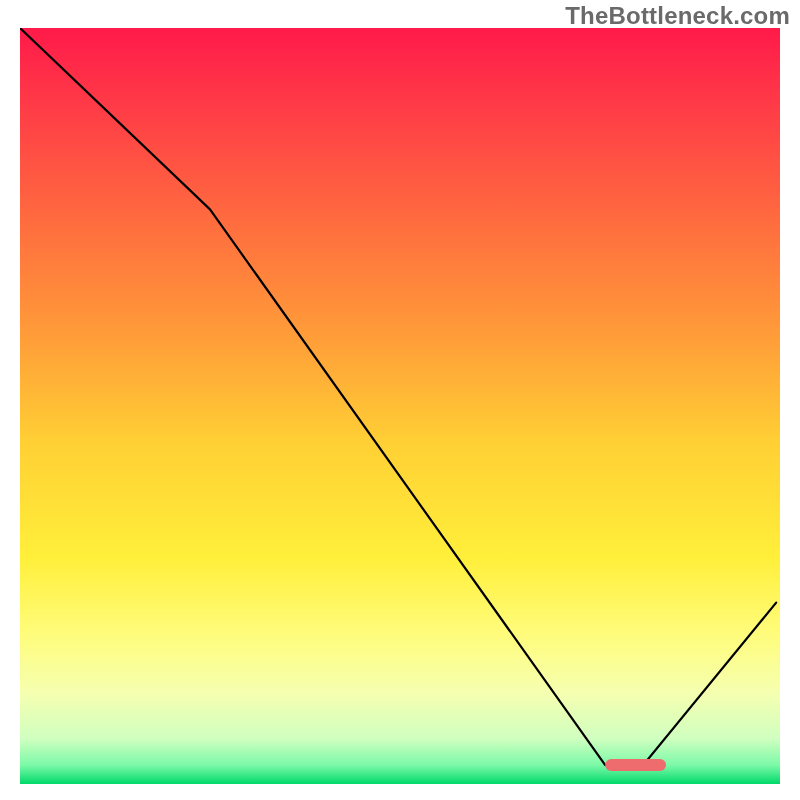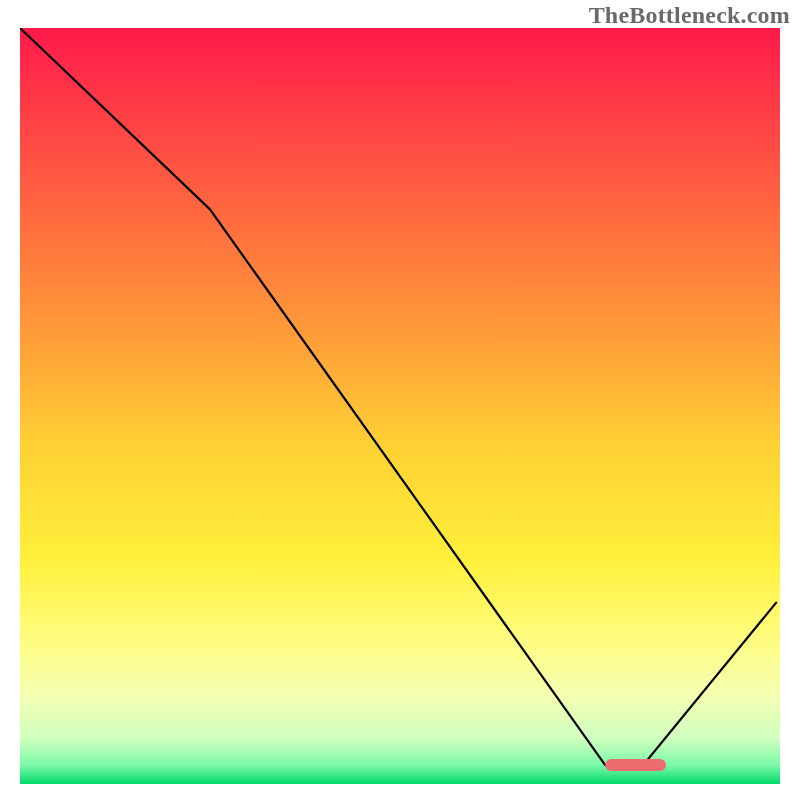--- a/index.html
+++ b/index.html
@@ -17,21 +17,20 @@
     height: 800px;
   }
   .watermark {
     position: absolute;
     top: 2px;
     right: 10px;
     font-size: 24px;
     font-weight: bold;
     color: #6a6a6a;
     letter-spacing: 0.2px;
-    font-family: Liberation Serif, serif;
   }
   .plot {
     position: absolute;
     left: 20px;
     top: 28px;
     width: 760px;
     height: 756px;
   }
   .plot svg {
     display: block;

